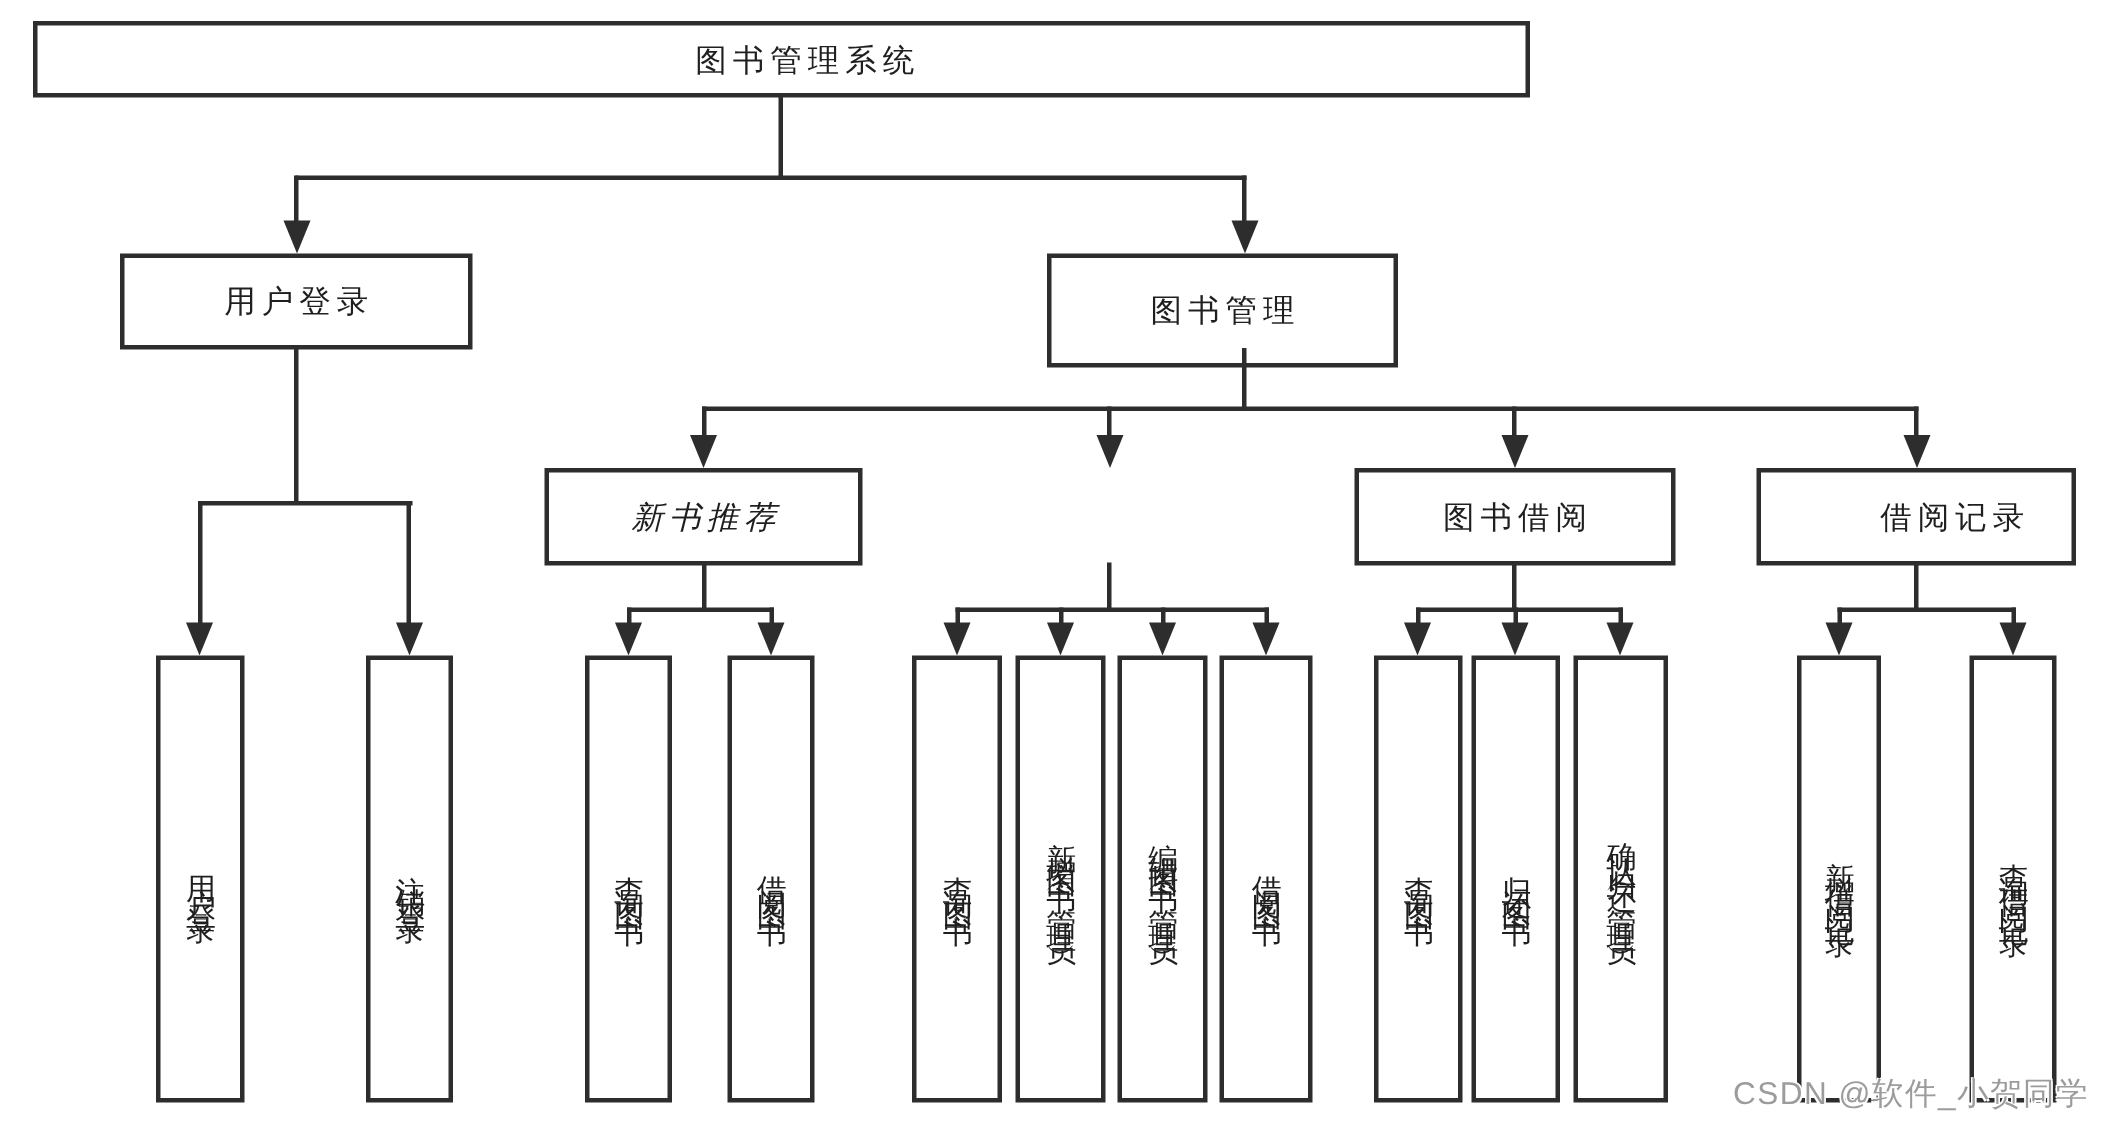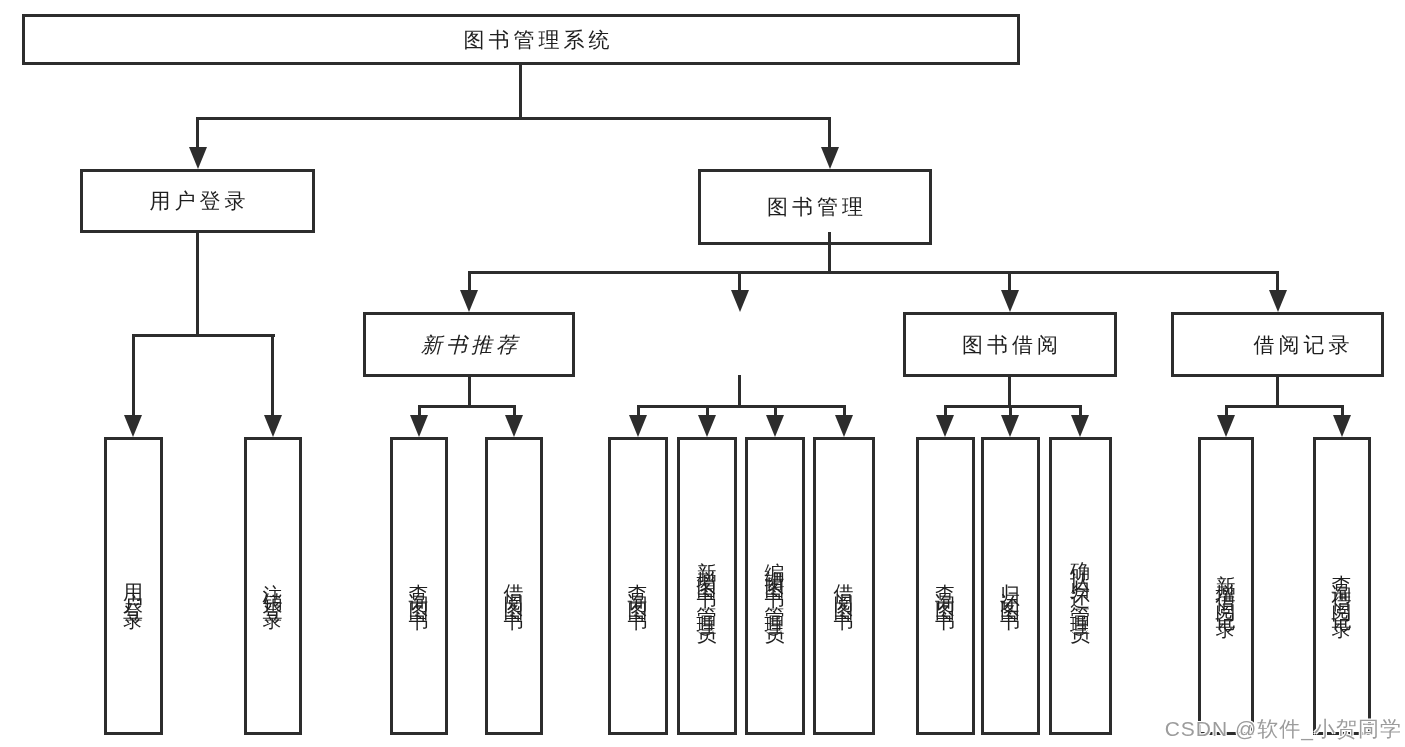--- a/index.html
+++ b/index.html
@@ -25,21 +25,21 @@
   }
   .vl { position:absolute; width:3px; background:#2d2d2d; }
   .hl { position:absolute; height:3px; background:#2d2d2d; }
   .arrow {
     position:absolute; width:0; height:0;
     border-left:9px solid transparent; border-right:9px solid transparent;
     border-top:22px solid #2d2d2d;
   }
   .watermark {
     position:absolute; left:1146px; top:715px; width:256px;
-    text-align:right; font-size:21px; letter-spacing:1px;
+    text-align:center; font-size:21px; letter-spacing:1px;
     color:#9c9c9c; z-index:5; white-space:nowrap;
     text-shadow:-1px -1px 0 #fff, 1px -1px 0 #fff, -1px 1px 0 #fff, 1px 1px 0 #fff;
   }
 </style>
 </head>
 <body>
 
 <div id="canvas">
 
   <div class="box" style="left:22px;top:14px;width:998px;height:51px;padding-left:31px;">

